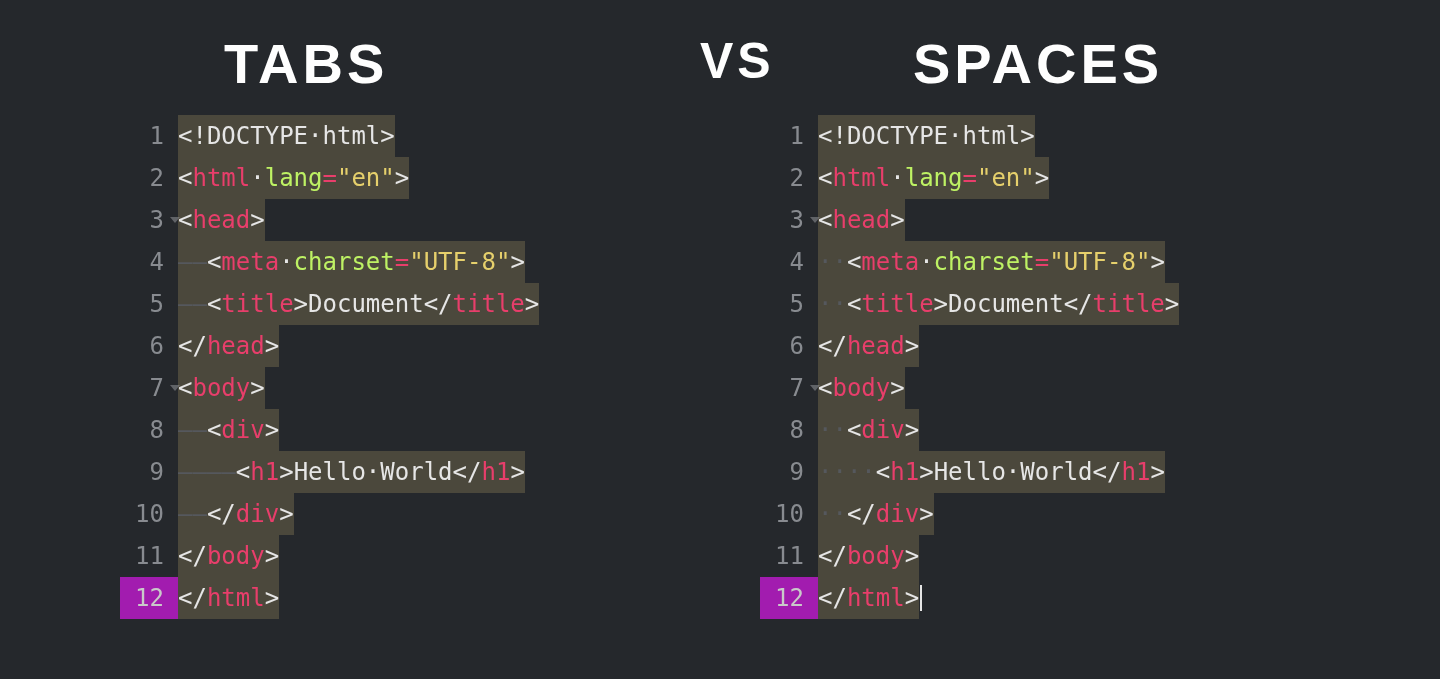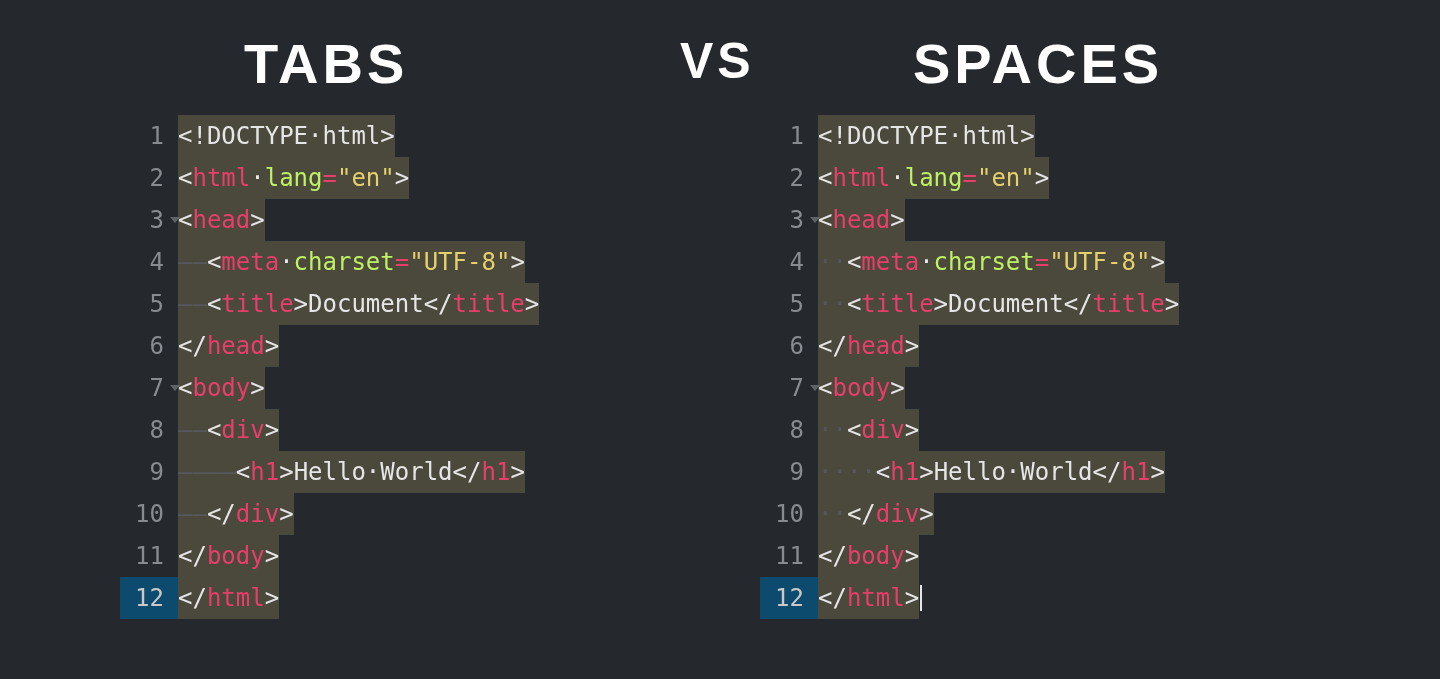--- a/index.html
+++ b/index.html
@@ -22,22 +22,22 @@
     letter-spacing: 4px;
   }
   .heading .word {
     font-size: 56px;
     line-height: 1;
   }
   .heading .vs {
     font-size: 50px;
     line-height: 1;
   }
-  #h-tabs   { position: absolute; left: 244px; }
-  #h-vs     { position: absolute; left: 680px; }
+  #h-tabs   { position: absolute; left: 224px; }
+  #h-vs     { position: absolute; left: 700px; }
   #h-spaces { position: absolute; left: 913px; }
 
   .panel {
     position: absolute;
     top: 115px;
   }
   #panel-left  { left: 120px; }
   #panel-right { left: 760px; }
 
   .code {
@@ -61,21 +61,21 @@
     position: absolute;
     right: -2px;
     top: 50%;
     transform: translateY(-50%);
     width: 0; height: 0;
     border-left: 5px solid transparent;
     border-right: 5px solid transparent;
     border-top: 6px solid #888b90;
     opacity: .6;
   }
-  .gutter.current { background: #0c4a6e; color: #c9c9c9; }
+  .gutter.current { background: #a21caf; color: #c9c9c9; }
 
   .src { display: flex; align-items: center; }
   .src span { display: inline-block; }
   .hl { background: #4b483c; }  
 
   .indent {
     color: #55585d;
     background: #4b483c;
     letter-spacing: 0;
   }

